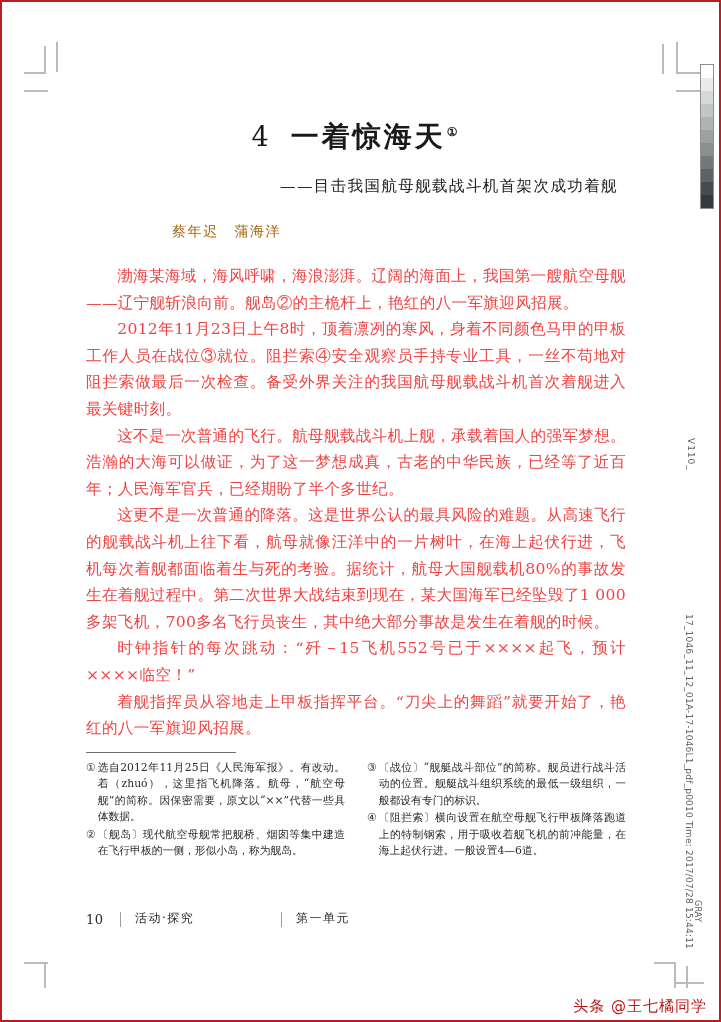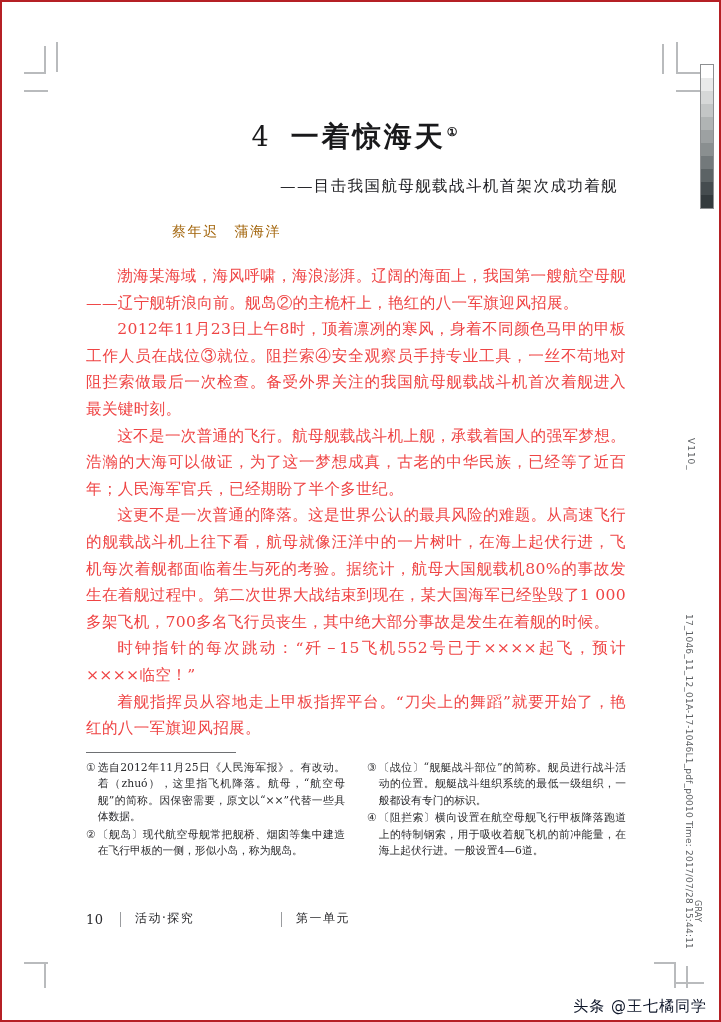--- a/index.html
+++ b/index.html
@@ -213,21 +213,21 @@
   }
   #footer-section { width: 146px; letter-spacing: 1.5px; }
   #footer-unit { letter-spacing: 1.5px; }
 
   
   #watermark {
     position: absolute;
     right: 14px;
     bottom: 6px;
     font-size: 15px;
-    color: #0f172a;
+    color: #b91c1c;
     letter-spacing: 1px;
     font-family: "DejaVu Sans", "Liberation Sans", sans-serif;
   }
 </style>
 </head>
 <body>
 
 <div id="page-frame"></div>
 
 <div class="crop-mark" id="crop-tl">

